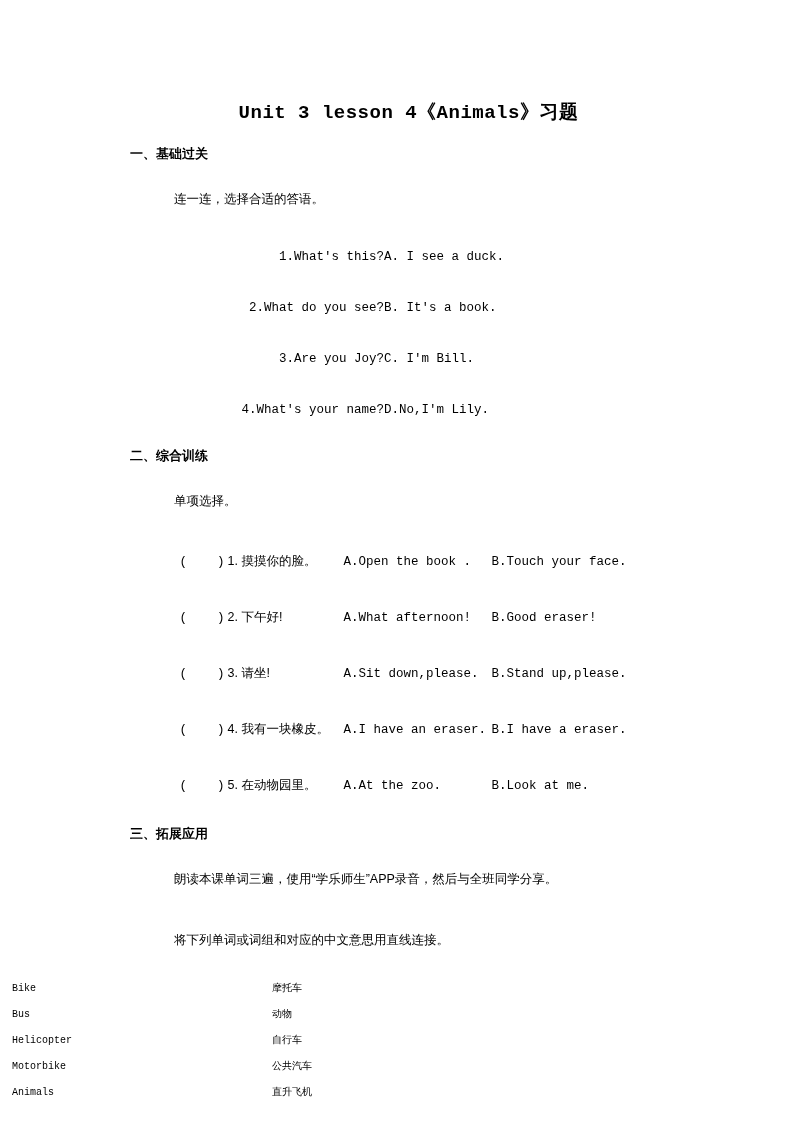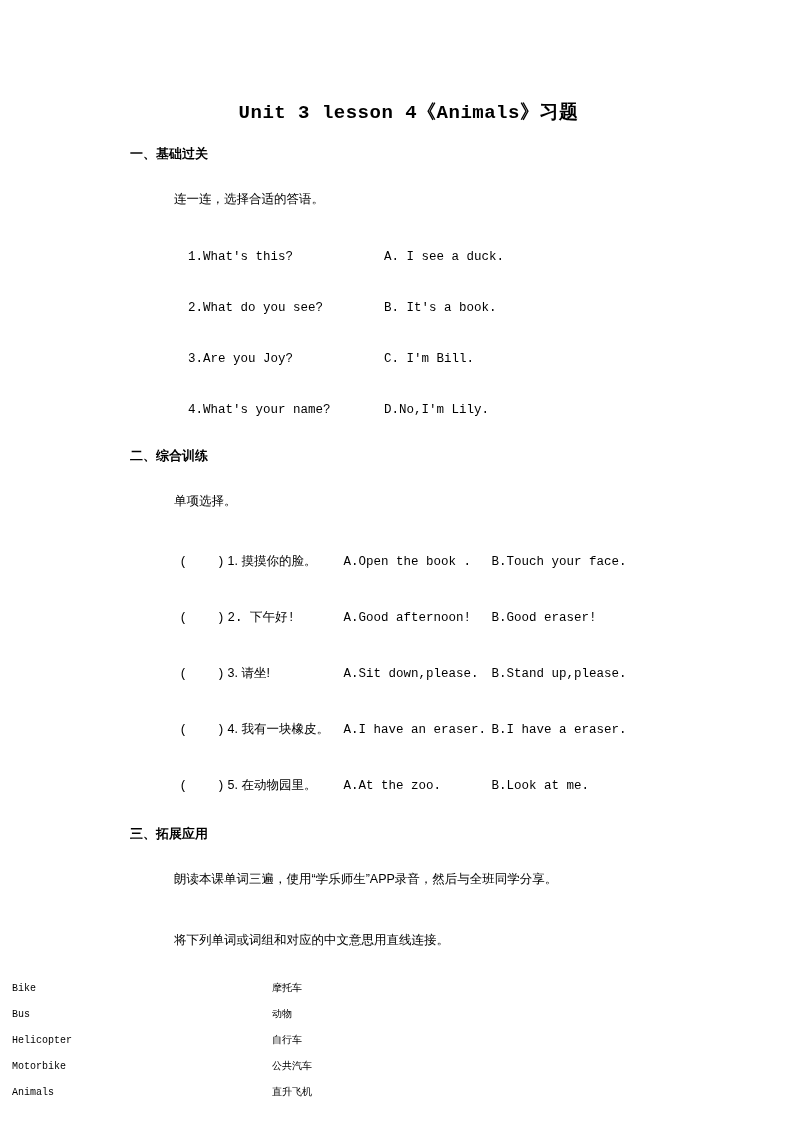--- a/index.html
+++ b/index.html
@@ -50,20 +50,21 @@
   .match-row {
     position: relative;
     padding-left: 146px;
     font-family: "Liberation Mono", monospace;
     font-size: 12.5px;
     white-space: pre;
   }
   .match-row .q {
     display: inline-block;
     width: 196px;
+    text-align: right;
   }
   .mc-row {
     position: relative;
     padding-left: 155px;
     font-size: 12.5px;
     white-space: pre;
   }
   .mc-row .paren {
     font-family: "Liberation Mono", monospace;
     display: inline-block;
@@ -129,21 +130,21 @@
   <p class="section-head">二、综合训练</p>
   <div class="sp-12"></div>
   <p class="body-line">单项选择。</p>
   <div class="sp-12"></div>
 
   <div class="mc-row">
     <span class="paren">(    )</span><span style="font-family:'Liberation Sans',sans-serif;display:inline-block;width:116px;">1. 摸摸你的脸。</span><span class="opta" style="display:inline-block;width:148px;">A.Open the book .</span><span class="optb">B.Touch your face.</span>
   </div>
   <div class="row-gap"></div>
   <div class="mc-row">
-    <span class="paren">(    )</span><span style="font-family:Liberation Mono, monospace;display:inline-block;width:116px;">2. 下午好!</span><span class="opta" style="display:inline-block;width:148px;">A.Good afternoon!</span><span class="optb">B.Good eraser!</span>
+    <span class="paren">(    )</span><span style="font-family:Liberation Sans, sans-serif;display:inline-block;width:116px;">2. 下午好!</span><span class="opta" style="display:inline-block;width:148px;">A.What afternoon!</span><span class="optb">B.Good eraser!</span>
   </div>
   <div class="row-gap"></div>
   <div class="mc-row">
     <span class="paren">(    )</span><span style="font-family:'Liberation Sans',sans-serif;display:inline-block;width:116px;">3. 请坐!</span><span class="opta" style="display:inline-block;width:148px;">A.Sit down,please.</span><span class="optb">B.Stand up,please.</span>
   </div>
   <div class="row-gap"></div>
   <div class="mc-row">
     <span class="paren">(    )</span><span style="font-family:'Liberation Sans',sans-serif;display:inline-block;width:116px;">4. 我有一块橡皮。</span><span class="opta" style="display:inline-block;width:148px;">A.I have an eraser.</span><span class="optb">B.I have a eraser.</span>
   </div>
   <div class="row-gap"></div>

